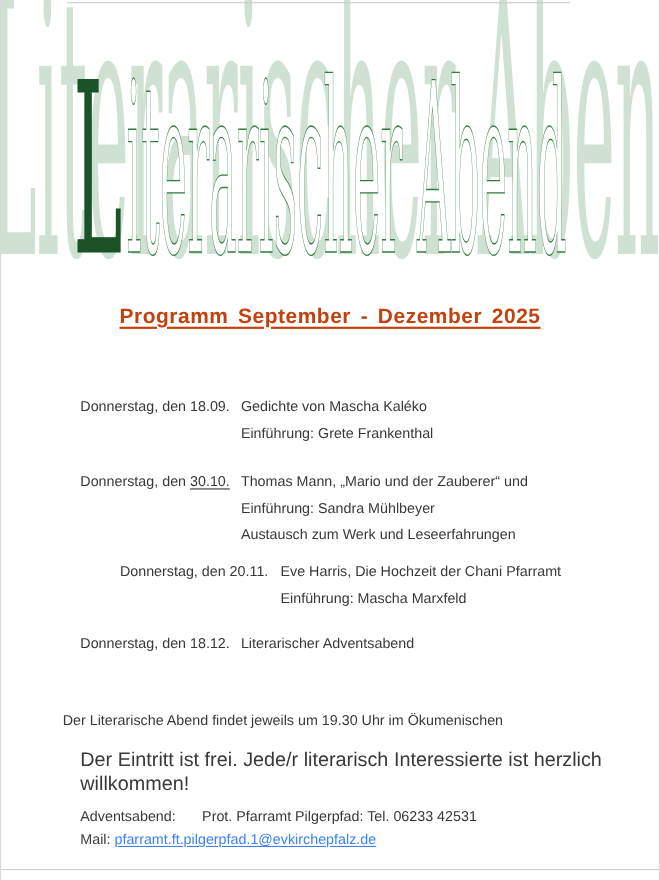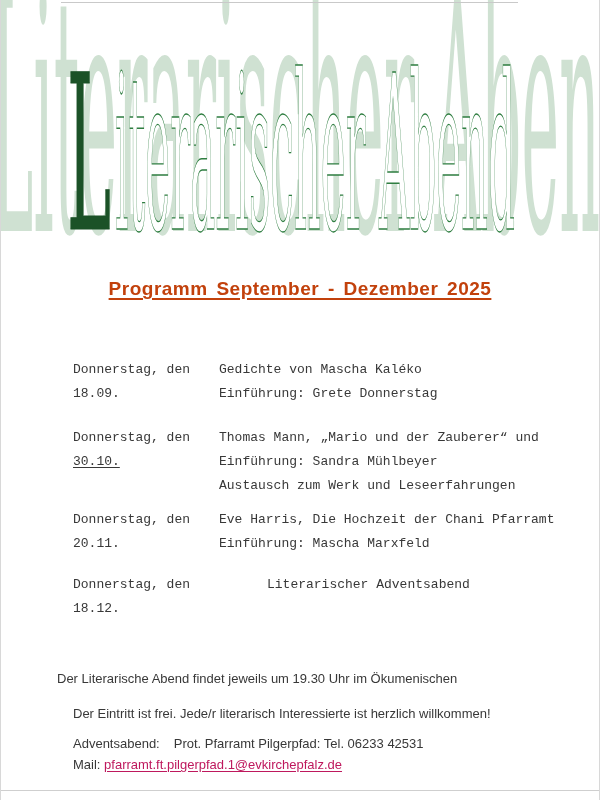--- a/index.html
+++ b/index.html
@@ -41,33 +41,33 @@
     font-weight: bold;
     letter-spacing: 0.5px;
     word-spacing: 3px;
     color: #c2410c;
     text-decoration: underline;
     text-decoration-thickness: 2px;
     text-underline-offset: 3px;
   }
 
   .events { margin-top: 56px; padding-left: 72px; font-size: 13px; }
-  .event-row { display: flex; line-height: 24px; font-family: Liberation Mono, monospace; }
+  .event-row { display: flex; line-height: 24px; }
   .event-row .date-cell { width: 146px; flex: 0 0 146px; }
   .event-row.gap-a { margin-top: 20px; }
-  .event-row.gap-b { margin-top: 10px; }
-  .event-row.gap-c { margin-top: 17px; gap: 48px; }
+  .event-row.gap-b { margin-top: 10px; margin-left: 36px; }
+  .event-row.gap-c { margin-top: 17px; }
   .desc-cell { flex: 1; }
 
   .u { text-decoration: underline; text-underline-offset: 2px; }
 
   .venue { margin-top: 46px; padding-left: 56px; font-size: 13px; line-height: 23px; }
-  .admission { margin-top: 13px; padding-left: 72px; font-size: 13px; line-height: 22px; }
+  .admission { margin-top: 13px; padding-left: 72px; font-size: 18px; line-height: 22px; }
   .contact { margin-top: 8px; padding-left: 72px; font-size: 13px; line-height: 21px; }
-  .contact .info-value { margin-left: 14px; }
+  .contact .info-value { margin-left: 24px; }
   .email-link { text-decoration: underline; text-underline-offset: 2px; cursor: pointer; }
 </style>
 </head>
 <body>
 
 <div class="page">
 
   <div class="frame-top-line"></div>
 
   <svg class="wordart" viewBox="0 0 600 236" xmlns="http://www.w3.org/2000/svg">
@@ -79,21 +79,21 @@
   <div class="doc-heading">Programm September - Dezember 2025</div>
 
   <div class="events">
 
     <div class="event-row">
       <div class="date-cell">
         <span>Donnerstag, den </span><span>18.09.</span>
       </div>
       <div class="desc-cell">
         <div>Gedichte von Mascha Kaléko</div>
-        <div>Einführung: Grete Donnerstag</div>
+        <div>Einführung: Grete Frankenthal</div>
       </div>
     </div>
 
     <div class="event-row gap-a">
       <div class="date-cell">
         <span>Donnerstag, den </span><span class="u">30.10.</span>
       </div>
       <div class="desc-cell">
         <div>Thomas Mann, „Mario und der Zauberer“ und</div>
         <div>Einführung: Sandra Mühlbeyer</div>
@@ -127,19 +127,19 @@
   </div>
 
   <div class="admission">Der Eintritt ist frei. Jede/r literarisch Interessierte ist herzlich willkommen!</div>
 
   <div class="contact">
     <div>
       <span>Adventsabend:</span><span class="info-value">Prot. Pfarramt Pilgerpfad: Tel. 06233 42531</span>
     </div>
     <div>
       <span>Mail:</span>
-      <a class="email-link" href="#" style="color: #be185d;">pfarramt.ft.pilgerpfad.1@evkirchepfalz.de</a>
+      <a class="email-link" href="#" style="color: #3b82f6;">pfarramt.ft.pilgerpfad.1@evkirchepfalz.de</a>
     </div>
   </div>
 
   <div class="page-bottom-line"></div>
 
 </div>
 
 </body></html>

